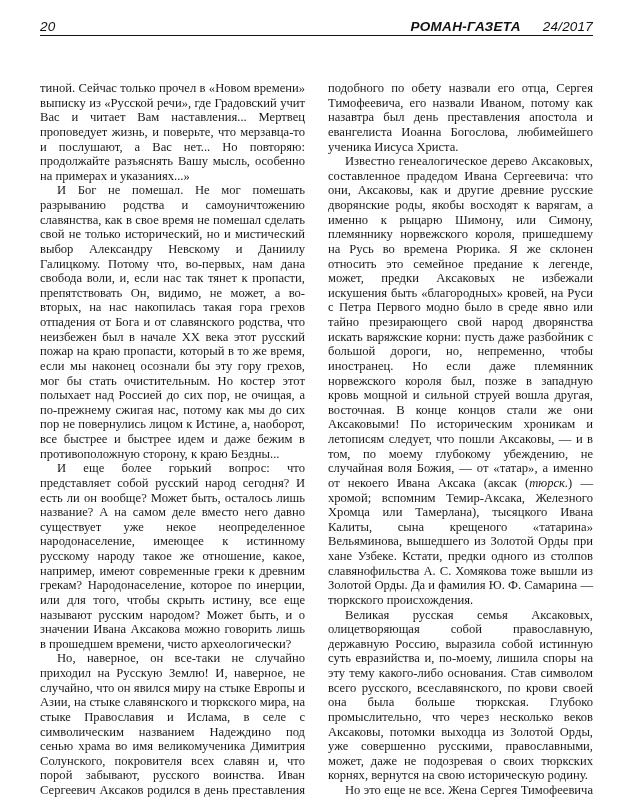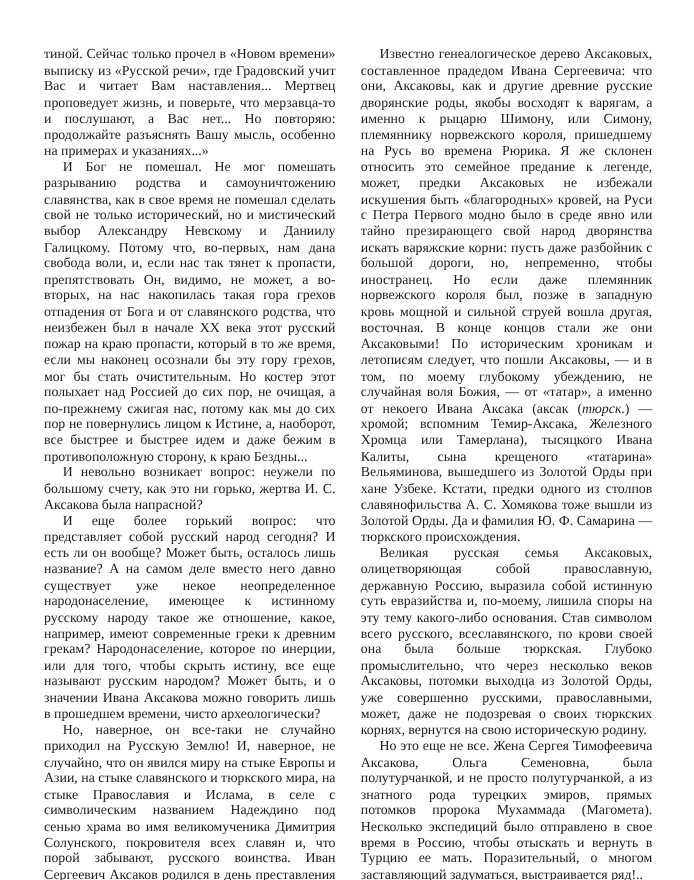--- a/index.html
+++ b/index.html
@@ -86,41 +86,49 @@
     font-size: 12.6px;
     line-height: 14.62px;
     text-align: justify;
     text-justify: inter-word;
     text-indent: 17px;
     hyphens: manual;
     word-spacing: 0px;
   }
   .col p.no-indent {
     text-indent: 0;
+    margin-top: 39px;
   }
   i.term {
   }
 </style>
 </head>
 <body>
 
 <div class="page">
 
+  <div class="running-head">
+    <div class="folio">20</div>
+    <div class="head-right">
+      <div class="masthead">РОМАН-ГАЗЕТА</div>
+      <div class="issue">24/2017</div>
+    </div>
+  </div>
 
   <div class="columns">
 
     <div class="col">
       <p class="no-indent">тиной. Сейчас только прочел в «Новом времени» выписку из «Русской речи», где Градовский учит Вас и читает Вам наставления... Мертвец проповедует жизнь, и поверьте, что мерзавца-то и послушают, а Вас нет... Но повторяю: продолжайте разъяснять Вашу мысль, особенно на примерах и указаниях...»</p>
       <p>И Бог не помешал. Не мог помешать разрыванию родства и самоуничтожению славянства, как в свое время не помешал сделать свой не только исторический, но и мистический выбор Александру Невскому и Даниилу Галицкому. Потому что, во-первых, нам дана свобода воли, и, если нас так тянет к пропасти, препятствовать Он, видимо, не может, а во-вторых, на нас накопилась такая гора грехов отпадения от Бога и от славянского родства, что неизбежен был в начале XX века этот русский пожар на краю пропасти, который в то же время, если мы наконец осознали бы эту гору грехов, мог бы стать очистительным. Но костер этот полыхает над Россией до сих пор, не очищая, а по-прежнему сжигая нас, потому как мы до сих пор не повернулись лицом к Истине, а, наоборот, все быстрее и быстрее идем и даже бежим в противоположную сторону, к краю Бездны...</p>
-      <p>И невольно возникает вопрос: неужели по большому счету, как это ни горько, жертва И. С. Аксакова была напрасной?</p>
       <p>И еще более горький вопрос: что представляет собой русский народ сегодня? И есть ли он вообще? Может быть, осталось лишь название? А на самом деле вместо него давно существует уже некое неопределенное народонаселение, имеющее к истинному русскому народу такое же отношение, какое, например, имеют современные греки к древним грекам? Народонаселение, которое по инерции, или для того, чтобы скрыть истину, все еще называют русским народом? Может быть, и о значении Ивана Аксакова можно говорить лишь в прошедшем времени, чисто археологически?</p>
       <p>Но, наверное, он все-таки не случайно приходил на Русскую Землю! И, наверное, не случайно, что он явился миру на стыке Европы и Азии, на стыке славянского и тюркского мира, на стыке Православия и Ислама, в селе с символическим названием Надеждино под сенью храма во имя великомученика Димитрия Солунского, покровителя всех славян и, что порой забывают, русского воинства. Иван Сергеевич Аксаков родился в день преставления преподобного Сергия, игумена Радонежского, всея Руси Чудотворца, в земной обители которого, Троице-Сергиевой лавре, его, чуть ли не единственного из мирских, потом похоронят. Но так как в свое время в честь Пре-</p>
     </div>
 
     <div class="col">
+      <p class="no-indent">подобного по обету назвали его отца, Сергея Тимофеевича, его назвали Иваном, потому как назавтра был день преставления апостола и евангелиста Иоанна Богослова, любимейшего ученика Иисуса Христа.</p>
       <p><span>Известно генеалогическое дерево Аксаковых, составленное прадедом Ивана Сергеевича: что они, Аксаковы, как и другие древние русские дворянские роды, якобы восходят к варягам, а именно к рыцарю Шимону, или Симону, племяннику норвежского короля, пришедшему на Русь во времена Рюрика. Я же склонен относить это семейное предание к легенде, может, предки Аксаковых не избежали искушения быть «благородных» кровей, на Руси с Петра Первого модно было в среде явно или тайно презирающего свой народ дворянства искать варяжские корни: пусть даже разбойник с большой дороги, но, непременно, чтобы иностранец. Но если даже племянник норвежского короля был, позже в западную кровь мощной и сильной струей вошла другая, восточная. В конце концов стали же они Аксаковыми! По историческим хроникам и летописям следует, что пошли Аксаковы, — и в том, по моему глубокому убеждению, не случайная воля Божия, — от «татар», а именно от некоего Ивана Аксака (аксак (</span><i class="term">тюрск.</i><span>) — хромой; вспомним Темир-Аксака, Железного Хромца или Тамерлана), тысяцкого Ивана Калиты, сына крещеного «татарина» Вельяминова, вышедшего из Золотой Орды при хане Узбеке. Кстати, предки одного из столпов славянофильства А. С. Хомякова тоже вышли из Золотой Орды. Да и фамилия Ю. Ф. Самарина — тюркского происхождения.</span></p>
       <p>Великая русская семья Аксаковых, олицетворяющая собой православную, державную Россию, выразила собой истинную суть евразийства и, по-моему, лишила споры на эту тему какого-либо основания. Став символом всего русского, всеславянского, по крови своей она была больше тюркская. Глубоко промыслительно, что через несколько веков Аксаковы, потомки выходца из Золотой Орды, уже совершенно русскими, православными, может, даже не подозревая о своих тюркских корнях, вернутся на свою историческую родину.</p>
       <p>Но это еще не все. Жена Сергея Тимофеевича Аксакова, Ольга Семеновна, была полутурчанкой, и не просто полутурчанкой, а из знатного рода турецких эмиров, прямых потомков пророка Мухаммада (Магомета). Несколько экспедиций было отправлено в свое время в Россию, чтобы отыскать и вернуть в Турцию ее мать. Поразительный, о многом заставляющий задуматься, выстраивается ряд!..</p>
 
     </div>
 
   </div>
 </div>
 
 </body></html>

